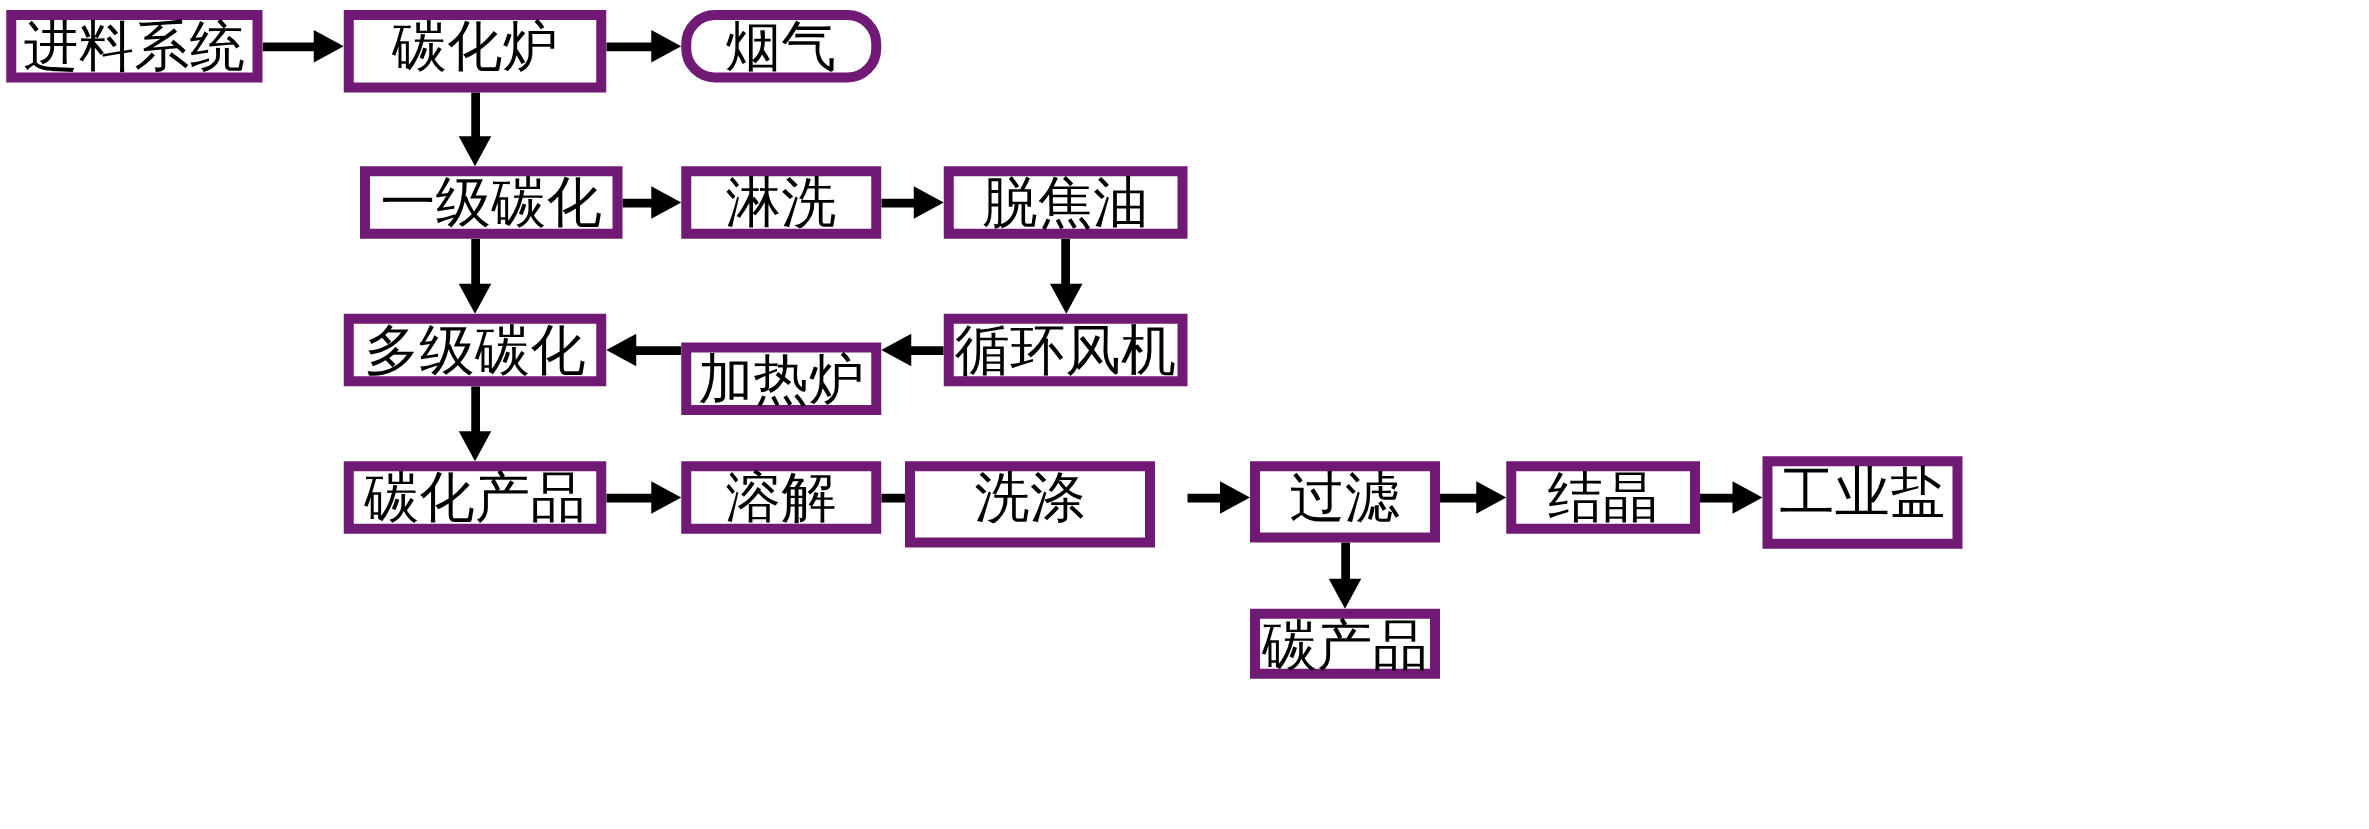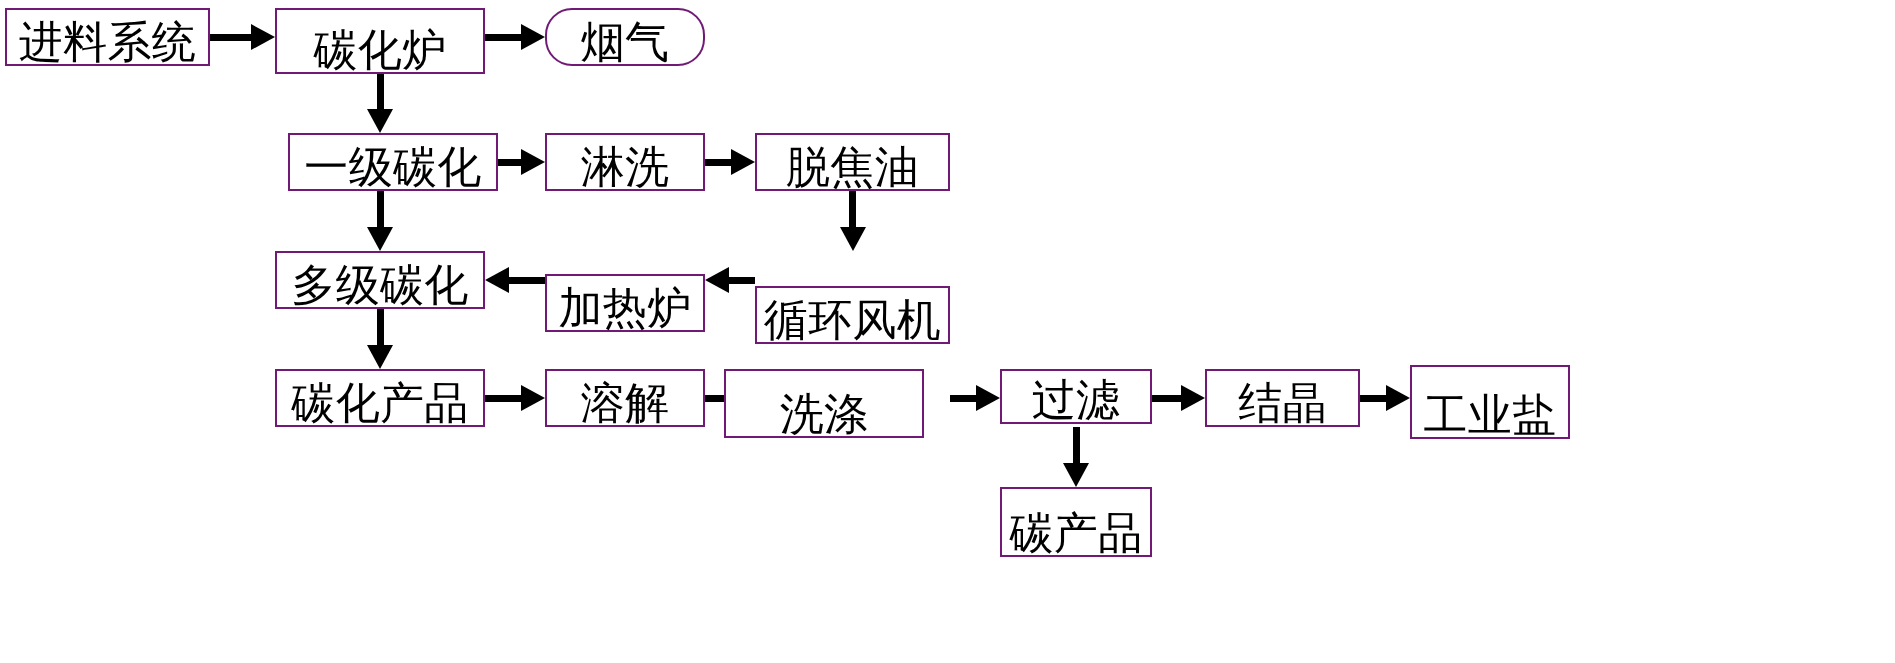--- a/index.html
+++ b/index.html
@@ -13,24 +13,24 @@
   #canvas {
     position: relative;
     width: 1895px;
     height: 663px;
     background: #ffffff;
     overflow: hidden;
   }
   .node {
     position: absolute;
     box-sizing: border-box;
-    border: 2px solid #701a75;
+    border: 8px solid #701a75;
     background: #ffffff;
     display: flex;
-    align-items: flex-end;
+    align-items: flex-start;
     justify-content: center;
     color: #000000;
     line-height: 1;
     white-space: nowrap;
     letter-spacing: 0.02em;
     z-index: 3;
   }
   .node-label {
     font-size: 44px;
     font-weight: 400;
@@ -121,37 +121,37 @@
     </div>
     <div class="node" style="left: 755px; top: 133px; width: 195px; height: 58px;">
       <span class="node-label">脱焦油</span>
     </div>
     <div class="node" style="left: 275px; top: 251px; width: 210px; height: 58px;">
       <span class="node-label">多级碳化</span>
     </div>
     <div class="node" style="left: 545px; top: 251px; width: 160px; height: 58px; margin-top: 23px;">
       <span class="node-label">加热炉</span>
     </div>
-    <div class="node" style="left: 755px; top: 251px; width: 195px; height: 58px; margin-top: 35px;">
+    <div class="node" style="left: 755px; top: 251px; width: 195px; height: 58px;">
       <span class="node-label">循环风机</span>
     </div>
     <div class="node" style="left: 275px; top: 369px; width: 210px; height: 58px;">
       <span class="node-label">碳化产品</span>
     </div>
     <div class="node" style="left: 545px; top: 369px; width: 160px; height: 58px;">
       <span class="node-label">溶解</span>
     </div>
     <div class="node" style="left: 724px; top: 369px; width: 200px; height: 69px;">
       <span class="node-label">洗涤</span>
     </div>
-    <div class="node" style="left: 1000px; top: 369px; width: 152px; height: 55px;">
+    <div class="node" style="left: 1000px; top: 369px; width: 152px; height: 65px;">
       <span class="node-label">过滤</span>
     </div>
     <div class="node" style="left: 1205px; top: 369px; width: 155px; height: 58px;">
       <span class="node-label">结晶</span>
     </div>
     <div class="node" style="left: 1410px; top: 365px; width: 160px; height: 74px;">
       <span class="node-label">工业盐</span>
     </div>
-    <div class="node" style="left: 1000px; top: 487px; width: 152px; height: 70px;">
+    <div class="node" style="left: 1000px; top: 487px; width: 152px; height: 56px;">
       <span class="node-label">碳产品</span>
     </div>
   </div>
 
 </body></html>

